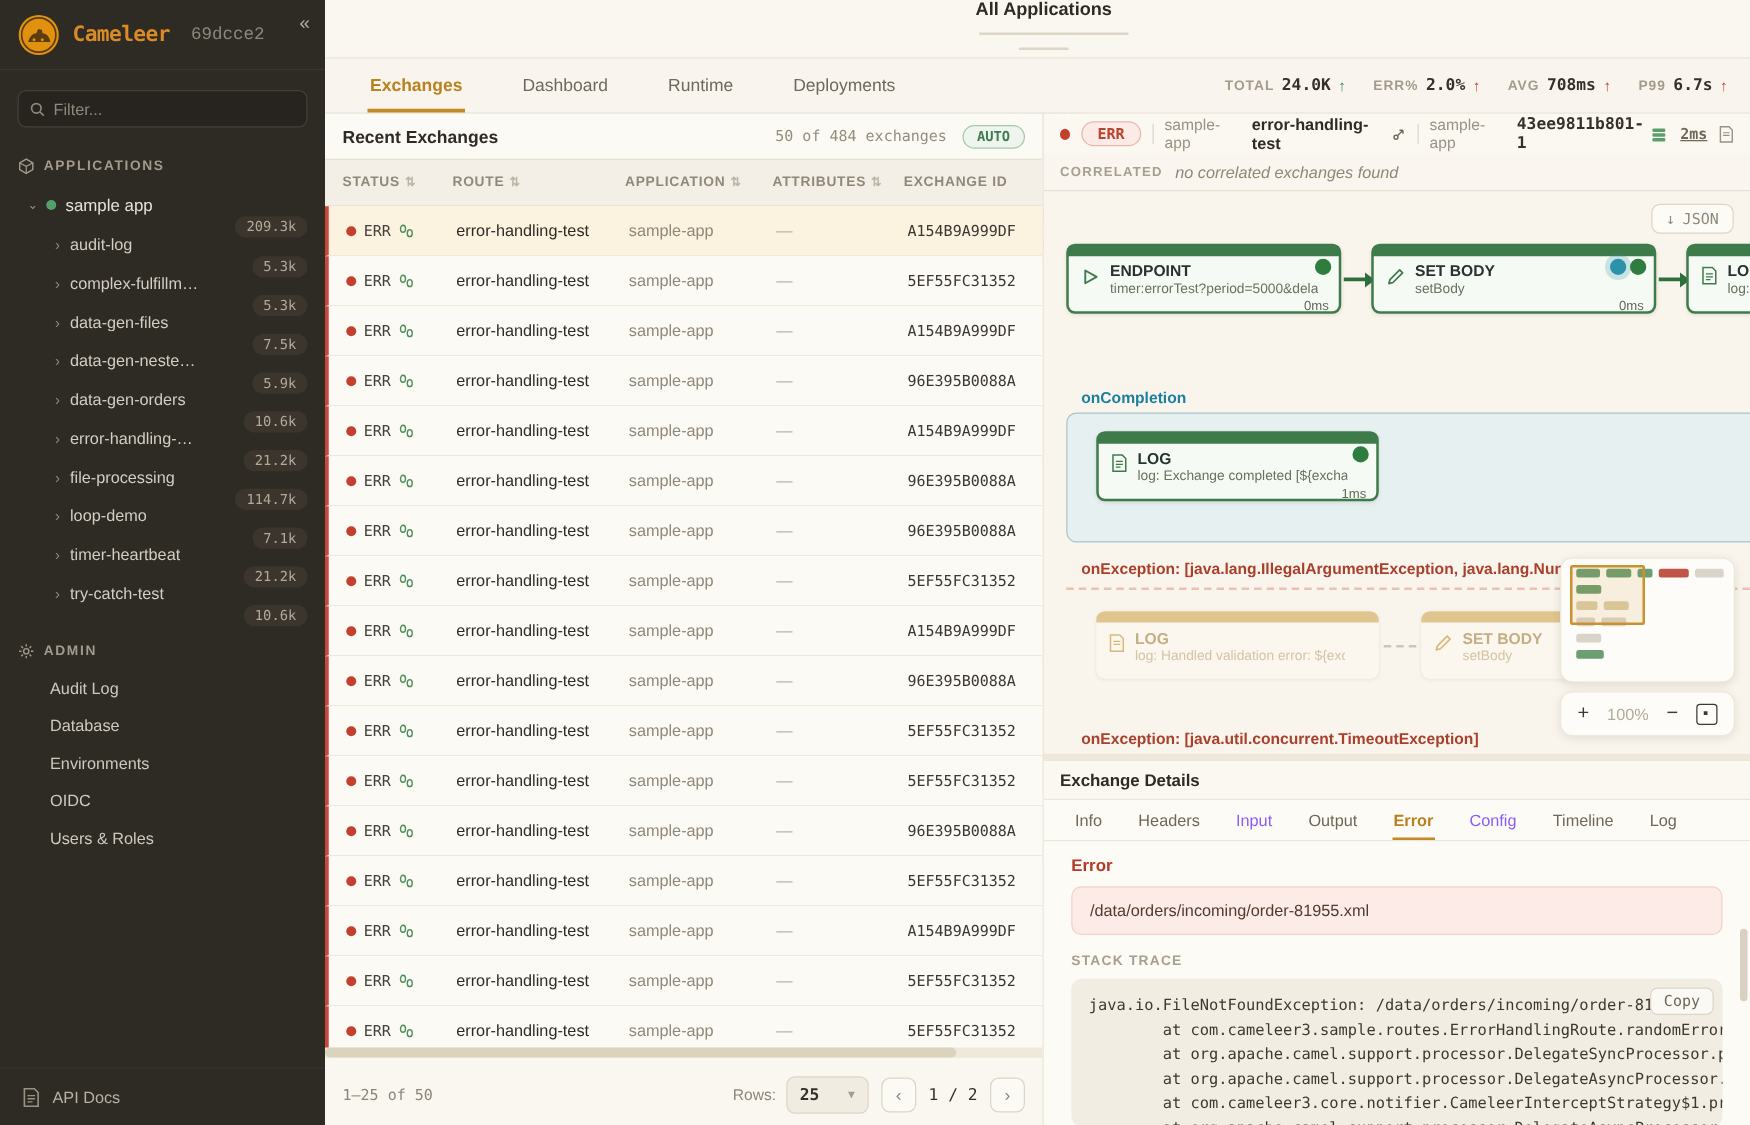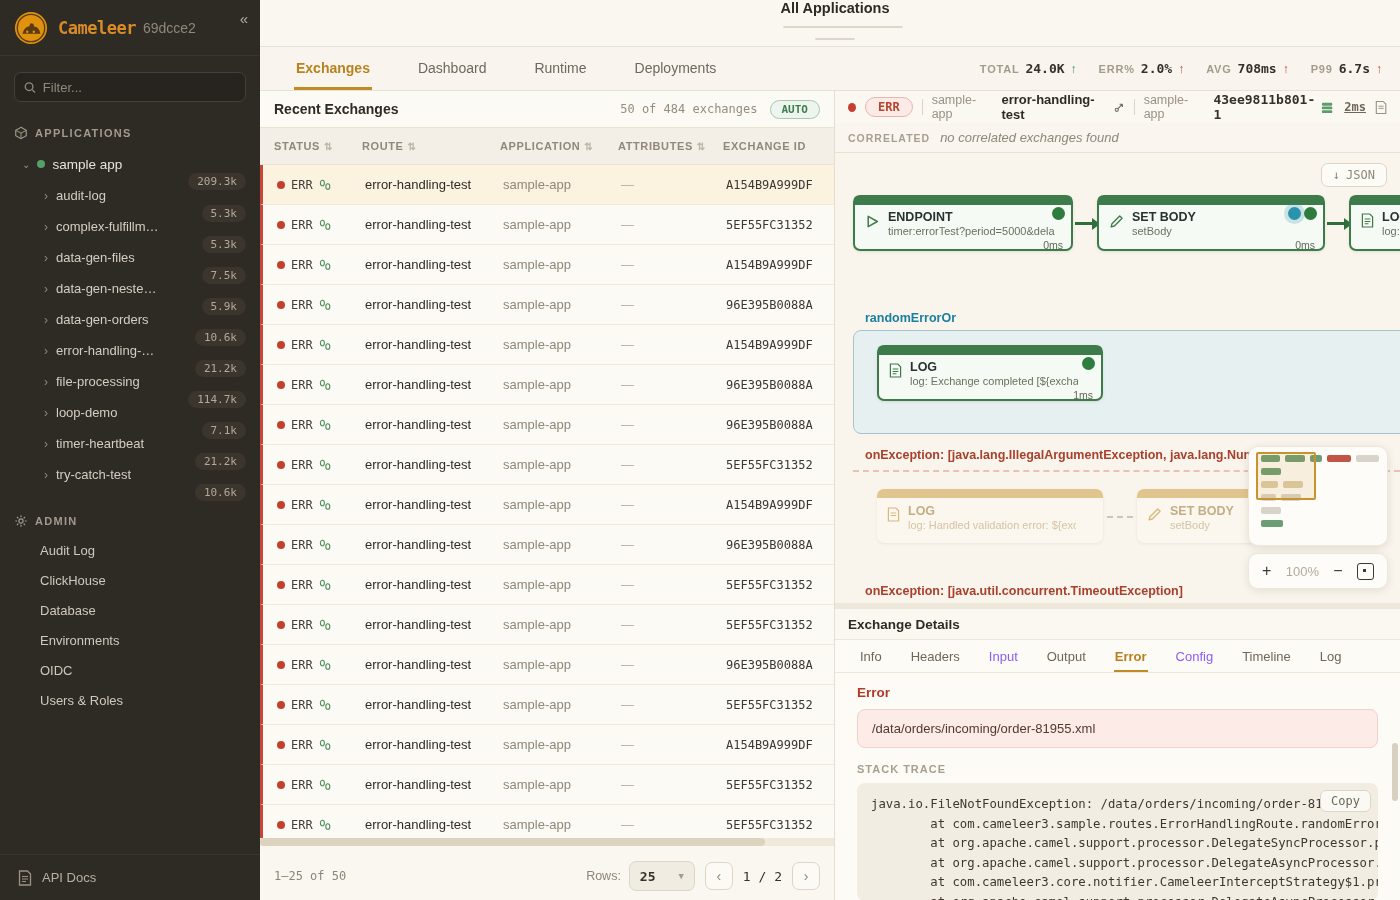--- a/index.html
+++ b/index.html
@@ -5,21 +5,21 @@
   * { margin:0; padding:0; box-sizing:border-box; }
   html,body { width:1400px; height:900px; overflow:hidden; }
   body { font-family:"Liberation Sans", sans-serif; background:#f8f4ec; color:#2f2a24; position:relative; }
   .mono { font-family:"DejaVu Sans Mono", monospace; }
 
   
   .sidebar { position:absolute; left:0; top:0; width:260px; height:900px; background:#2e2a24; display:flex; flex-direction:column; }
   .logo-row { height:56px; display:flex; align-items:center; padding:0 14px; border-bottom:1px solid #3a352d; position:relative; }
   .logo-badge { width:34px; height:34px; border-radius:50%; flex:0 0 34px; }
   .brand { font-family:"DejaVu Sans Mono", monospace; font-weight:bold; font-size:17px; color:#d98b28; margin-left:10px; letter-spacing:-0.5px; }
-  .build { font-family:Liberation Sans, sans-serif; font-size:14px; color:#8f887c; margin-left:7px; }
+  .build { font-family:Liberation Mono, monospace; font-size:14px; color:#8f887c; margin-left:17px; }
   .collapse { position:absolute; right:12px; top:10px; color:#b7b0a4; font-size:15px; cursor:pointer; }
   .filter-wrap { margin:16px 14px 4px; height:30px; background:#27231e; border:1px solid #454037; border-radius:7px; display:flex; align-items:center; padding:0 9px; gap:7px; }
   .filter-wrap input { background:transparent; border:none; outline:none; color:#cfc9bd; font-size:13px; width:100%; font-family:"Liberation Sans",sans-serif; }
   .filter-wrap input::placeholder { color:#8f887c; }
   .side-section { display:flex; align-items:center; gap:7px; padding:0 14px; margin-top:20px; color:#a29a8d; font-size:11px; font-weight:bold; letter-spacing:1.3px; }
   .tree-root { display:flex; align-items:center; gap:7px; padding:0 14px 0 22px; height:32px; margin-top:8px; cursor:pointer; }
   .tree-root .chev { color:#9a9285; font-size:10px; }
   .gdot { width:8px; height:8px; border-radius:50%; background:#55a068; }
   .tree-root .lbl { color:#e7e2d9; font-size:13.5px; }
   .count { margin-left:auto; background:#3b352d; color:#b1a99a; border-radius:999px; padding:2px 9px; font-family:"DejaVu Sans Mono",monospace; font-size:11px;margin-top:35px; }
@@ -264,23 +264,20 @@
         <path d="M8 1.5v2.2M8 12.3v2.2M1.5 8h2.2M12.3 8h2.2M3.4 3.4l1.6 1.6M11 11l1.6 1.6M12.6 3.4 11 5M5 11l-1.6 1.6" stroke="#a29a8d" stroke-width="1.3"></path>
       </svg>
     <span>ADMIN</span>
   </div>
   <div style="margin-top:7px;">
 
       <div class="admin-item">
         <span>Audit Log</span>
       </div>
 
-      <div class="admin-item">
-        <span>ClickHouse</span>
-      </div>
 
       <div class="admin-item">
         <span>Database</span>
       </div>
 
       <div class="admin-item">
         <span>Environments</span>
       </div>
 
       <div class="admin-item">
@@ -773,21 +770,21 @@
             <path d="M1.5 1h8l3 3v11h-11z" fill="none" stroke="#3e7b4b" stroke-width="1.3"></path>
             <path d="M4 6.5h6M4 9h6M4 11.5h4" stroke="#3e7b4b" stroke-width="1.1"></path>
           </svg>
         <div>
           <div class="ttl">LOG</div>
           <div class="sub">log: Sta</div>
         </div>
       </div>
     </div>
 
-    <div class="sect-lbl oncomp-lbl" style="left:30px; top:158px;">randomErrorOr</div>
+    <div class="sect-lbl oncomp-lbl" style="left:30px; top:158px;">onCompletion</div>
     <div class="oncomp-band" style="top:177px; height:104px;"></div>
     <div class="node" style="left:42px; top:192px; width:226px;">
       <div class="topbarr"></div>
       <div class="body">
         <svg width="13" height="15" viewBox="0 0 14 16" style="margin-top:3px;">
             <path d="M1.5 1h8l3 3v11h-11z" fill="none" stroke="#3e7b4b" stroke-width="1.3"></path>
             <path d="M4 6.5h6M4 9h6M4 11.5h4" stroke="#3e7b4b" stroke-width="1.1"></path>
           </svg>
         <div>
           <div class="ttl">LOG</div>

